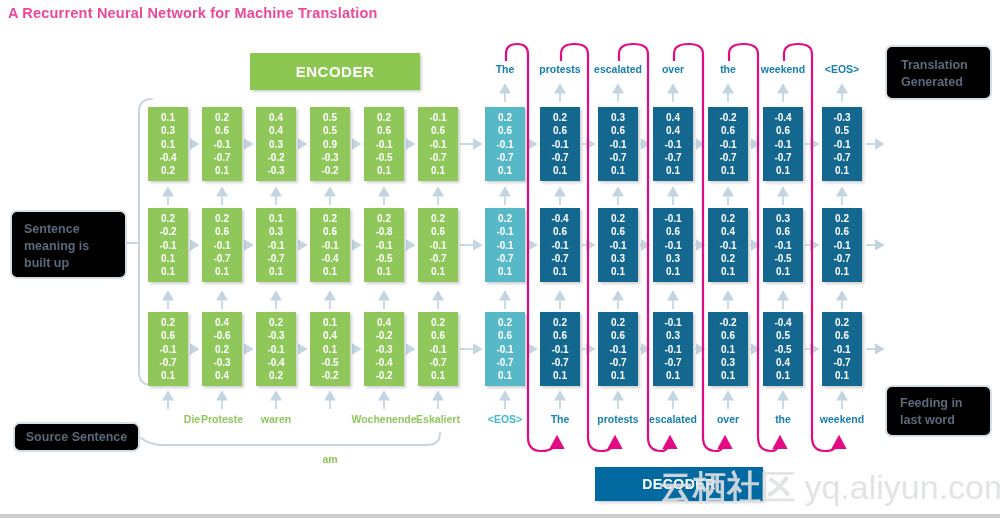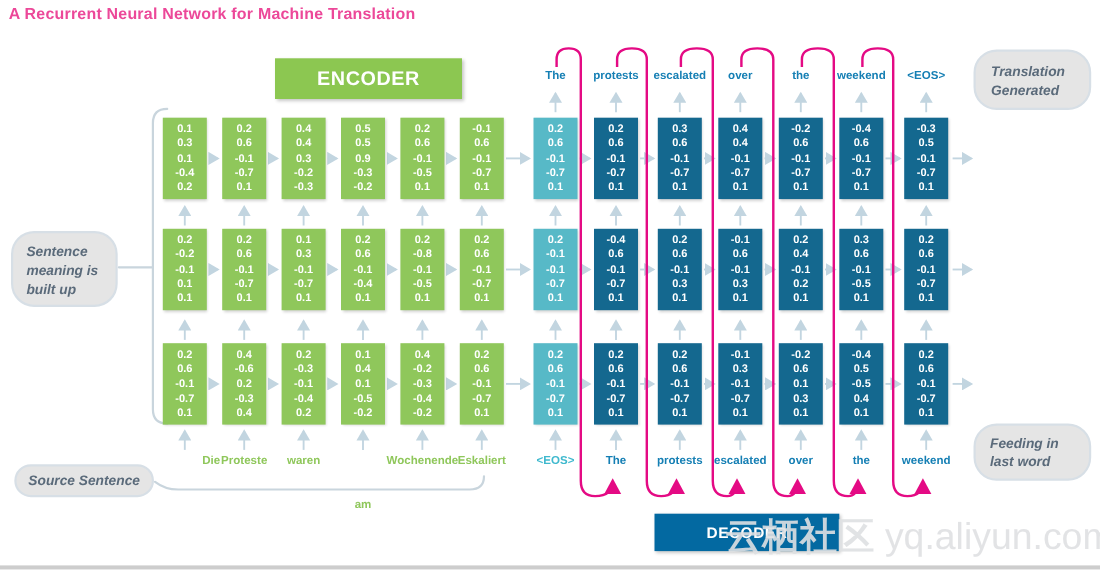--- a/index.html
+++ b/index.html
@@ -10,45 +10,45 @@
   }
   #title{
     position:absolute; left:8px; top:5px;
     font-size:14.5px; font-weight:bold; color:#ec4899; letter-spacing:.2px;
   }
   .bar{
     position:absolute; color:#fff; font-weight:bold; text-align:center;
     box-shadow:1.5px 1.5px 3px rgba(0,0,0,.22);
   }
   #encoder-bar{ left:250px; top:53px; width:170px; height:37px;
-    background:#8cc751; font-size:18px; line-height:37px; letter-spacing:.5px;}
+    background:#8cc751; font-size:15px; line-height:37px; letter-spacing:.5px;}
   #decoder-bar{ left:595px; top:467px; width:168px; height:34px;
     background:#0369a1; font-size:14px; line-height:34px; letter-spacing:.5px;}
   .vbox{
     position:absolute; width:40px; height:74px; box-sizing:border-box;
     padding-top:4px; text-align:center; color:#fff; font-weight:bold;
     font-size:10px; line-height:13.3px;
     box-shadow:1.5px 1.5px 2.5px rgba(0,0,0,.18);
   }
   .vbox.green{background:#8fc75b;}
   .vbox.teal{background:#57b9c7;}
   .vbox.blue{background:#14688f;}
   .word{
     position:absolute; transform:translateX(-50%);
     font-size:10.5px; font-weight:bold; white-space:nowrap;
   }
   .word.green{color:#8fc75b;}
   .word.teal{color:#3fb9ce;}
   .word.blue{color:#157fb4;}
   .labelbox{
-    position:absolute; background:#e5e5e5; border:2px solid #d7dfe6;
-    border-radius:21px; color:#5a6a7a; font-weight:bold; font-size:12.5px;
-    line-height:17px; box-sizing:border-box;font-style:italic;
-  }
-  #label-meaning{ left:10px; top:210px; width:97px; height:69px; padding:9px 8px 0 12px;}
+    position:absolute; background:#000000; border:2px solid #d7dfe6;
+    border-radius:7px; color:#5a6a7a; font-weight:bold; font-size:12.5px;
+    line-height:17px; box-sizing:border-box;
+  }
+  #label-meaning{ left:10px; top:210px; width:117px; height:69px; padding:9px 8px 0 12px;}
   #label-source{ left:13px; top:422px; width:127px; height:30px; text-align:center; line-height:27px;}
   #label-translation{ left:885px; top:45px; width:107px; height:55px; padding:10px 6px 0 14px;}
   #label-feeding{ left:885px; top:385px; width:107px; height:52px; padding:8px 6px 0 13px;}
   #connectors{ position:absolute; left:0; top:0; pointer-events:none; }
   .garrow{ stroke:#c2d5e0; stroke-width:1.7; fill:none; }
   .ploop{ stroke:#e40a84; stroke-width:2.2; fill:none; }
   .bracket{ stroke:#c9d5dd; stroke-width:2; fill:none; stroke-linecap:round; }
   #watermark{
     position:absolute; left:659px; top:465px; width:348px;
     font-size:34px; color:rgba(222,224,226,.9); white-space:nowrap;

